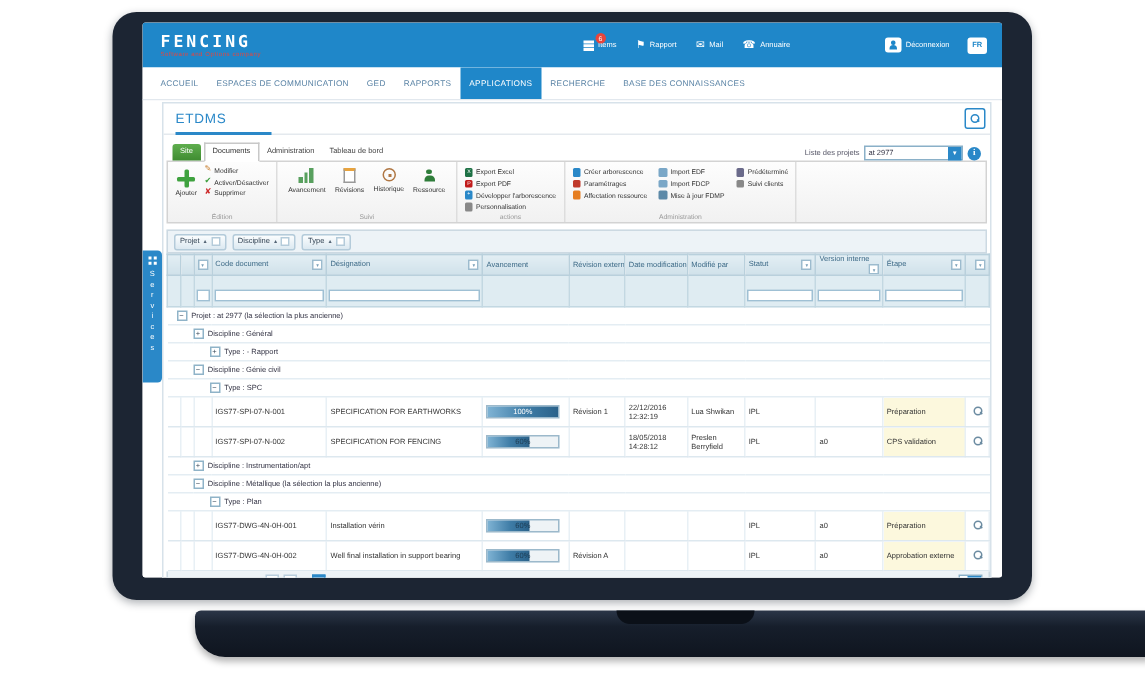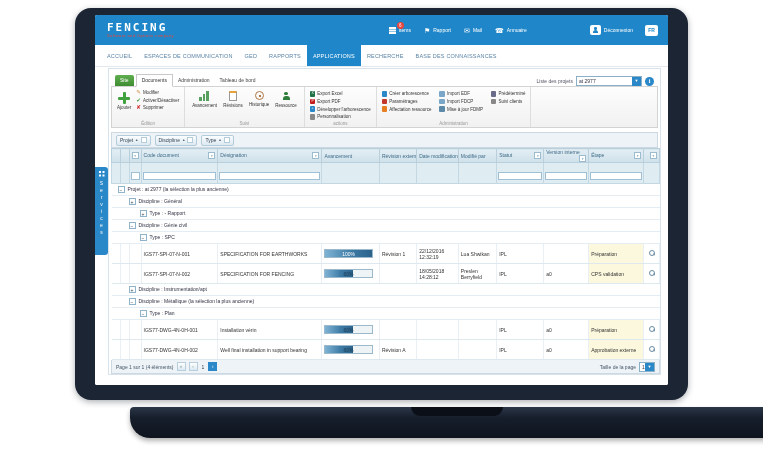--- a/index.html
+++ b/index.html
@@ -194,20 +194,27 @@
 
     <div class="content">
 
       <div class="vtab">
         <span class="vtab-icon"></span>
         <span class="vtab-label">Services</span>
       </div>
 
       <div class="card">
 
+        <div class="title-row">
+          <span class="page-title">ETDMS</span>
+          <span class="title-underline"></span>
+          <span class="search-btn">
+            <span class="mag"></span>
+          </span>
+        </div>
 
         <div class="ribbon-tabs" id="ribbon-tabs">
           <div class="rtab green">Site</div>
             <div class="rtab active">Documents</div>
             <div class="rtab">Administration</div>
             <div class="rtab">Tableau de bord</div>
             <div class="proj-select">
             <span class="proj-label">Liste des projets</span>
             <span class="select-box">
               <span>at 2977</span>

